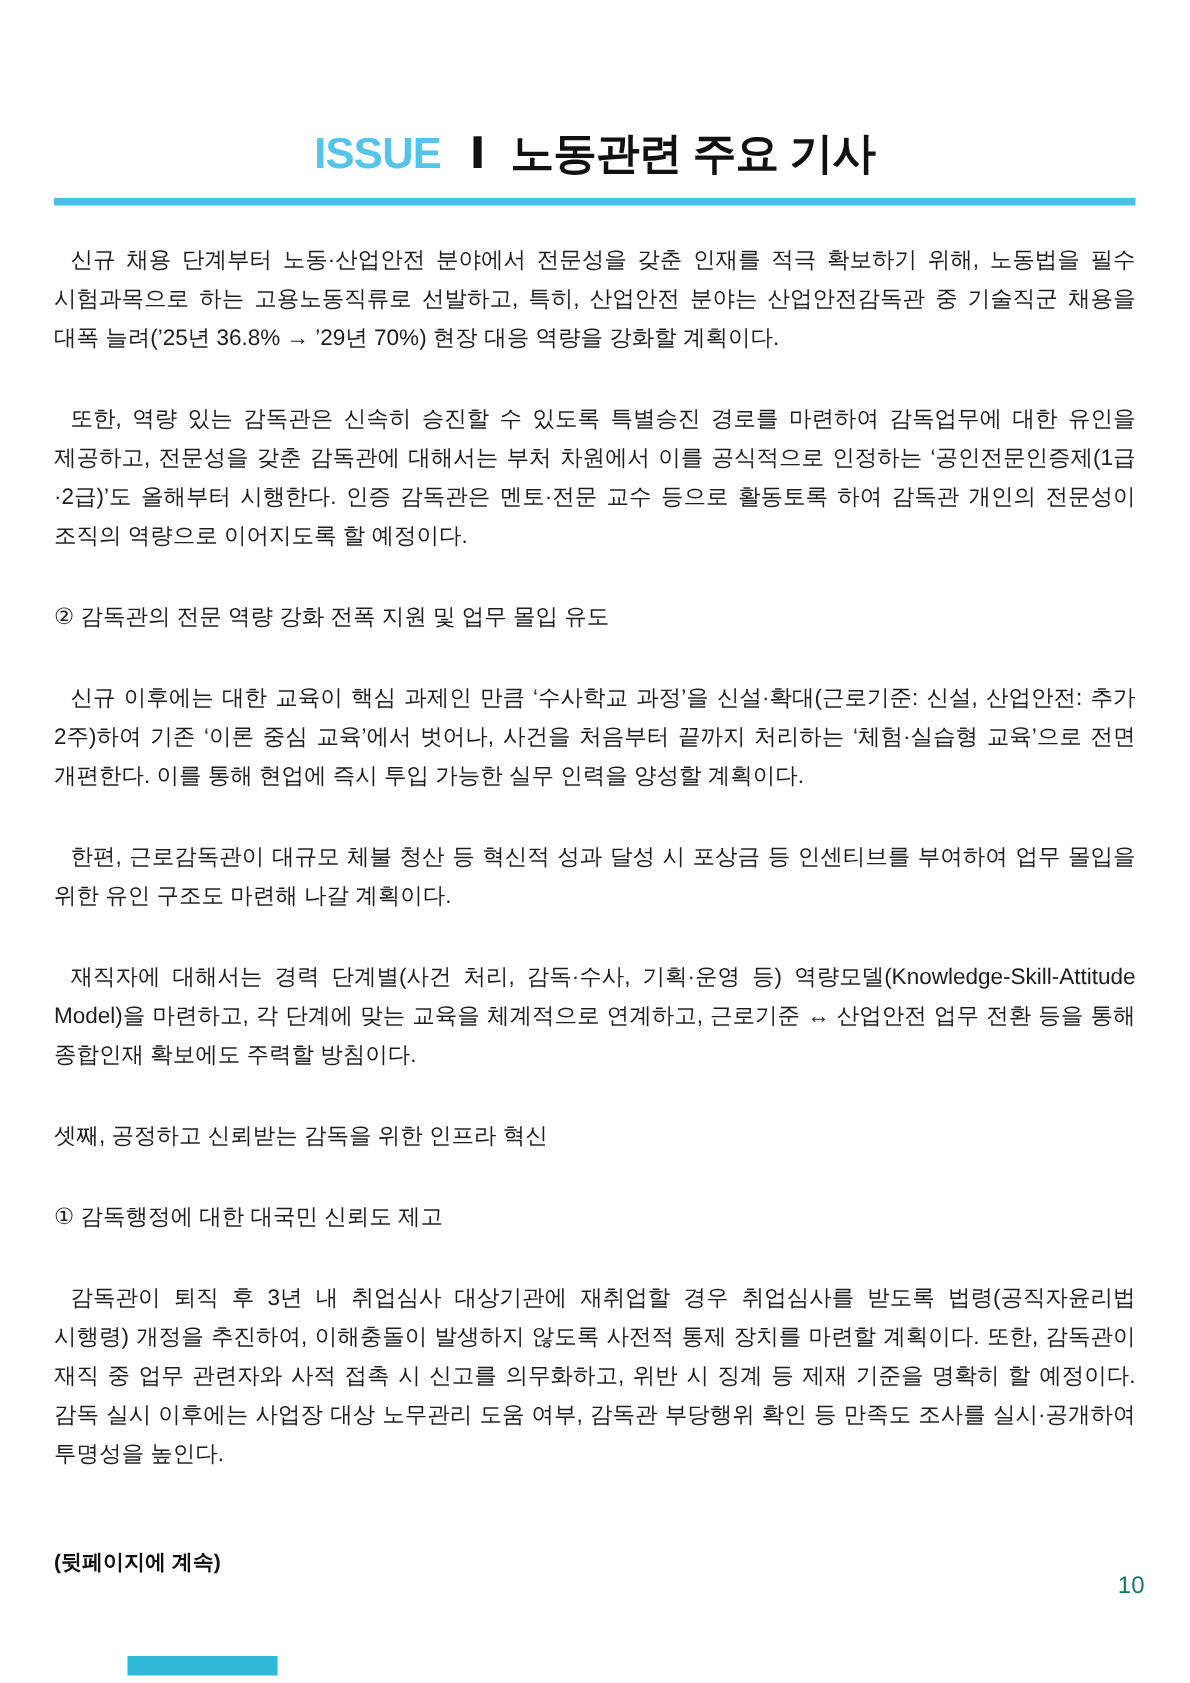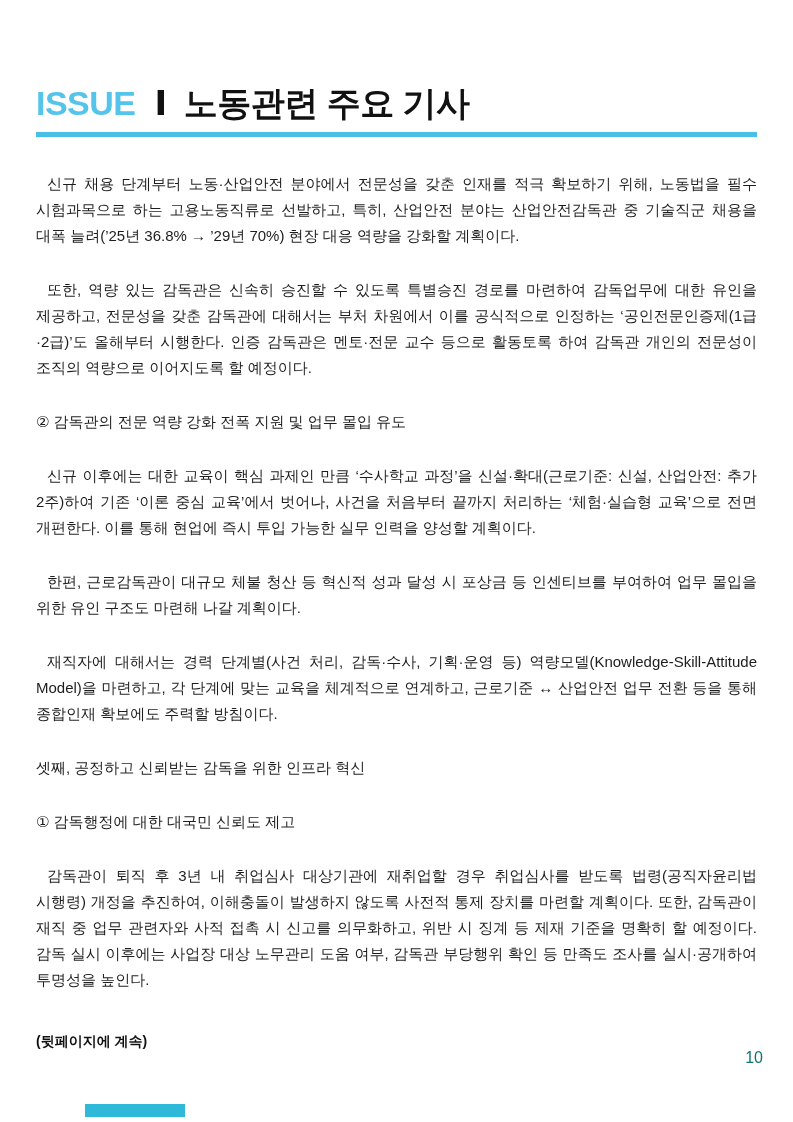--- a/index.html
+++ b/index.html
@@ -8,37 +8,38 @@
     position: relative;
     width: 793px;
     height: 1122px;
     background: #ffffff;
     overflow: hidden;
     font-family: "Liberation Sans", "DejaVu Sans", sans-serif;
   }
   .header { padding: 86px 36px 0 36px; }
   .title {
     margin: 0;
-    font-size: 34px;
+    font-size: 29px;
     line-height: 34px;
     font-weight: 700;
     color: #111111;
     letter-spacing: -0.5px;
     white-space: nowrap;
+    text-align: center;
   }
   .issue { color: #55c4eb; }
   .sep { color: #111111; margin: 0 17px 0 19px; font-weight: 700; }
   .title-text { color: #111111; }
   .rule {
     margin-top: 12px;
     height: 5px;
     background: #49bfe8;
     width: 721px;
   }
-  .doc-body { padding: 0 36px; margin-top: 34px; }
+  .doc-body { padding: 0 36px; margin-top: 24px; }
   .doc-body p {
     margin: 0 0 28px 0;
     font-size: 15px;
     line-height: 26px;
     color: #1d1d1d;
     word-break: keep-all;
   }
   p.body { text-align: justify; text-indent: 11px; }
   p.label { text-align: left; text-indent: 0; }
   .continued {

